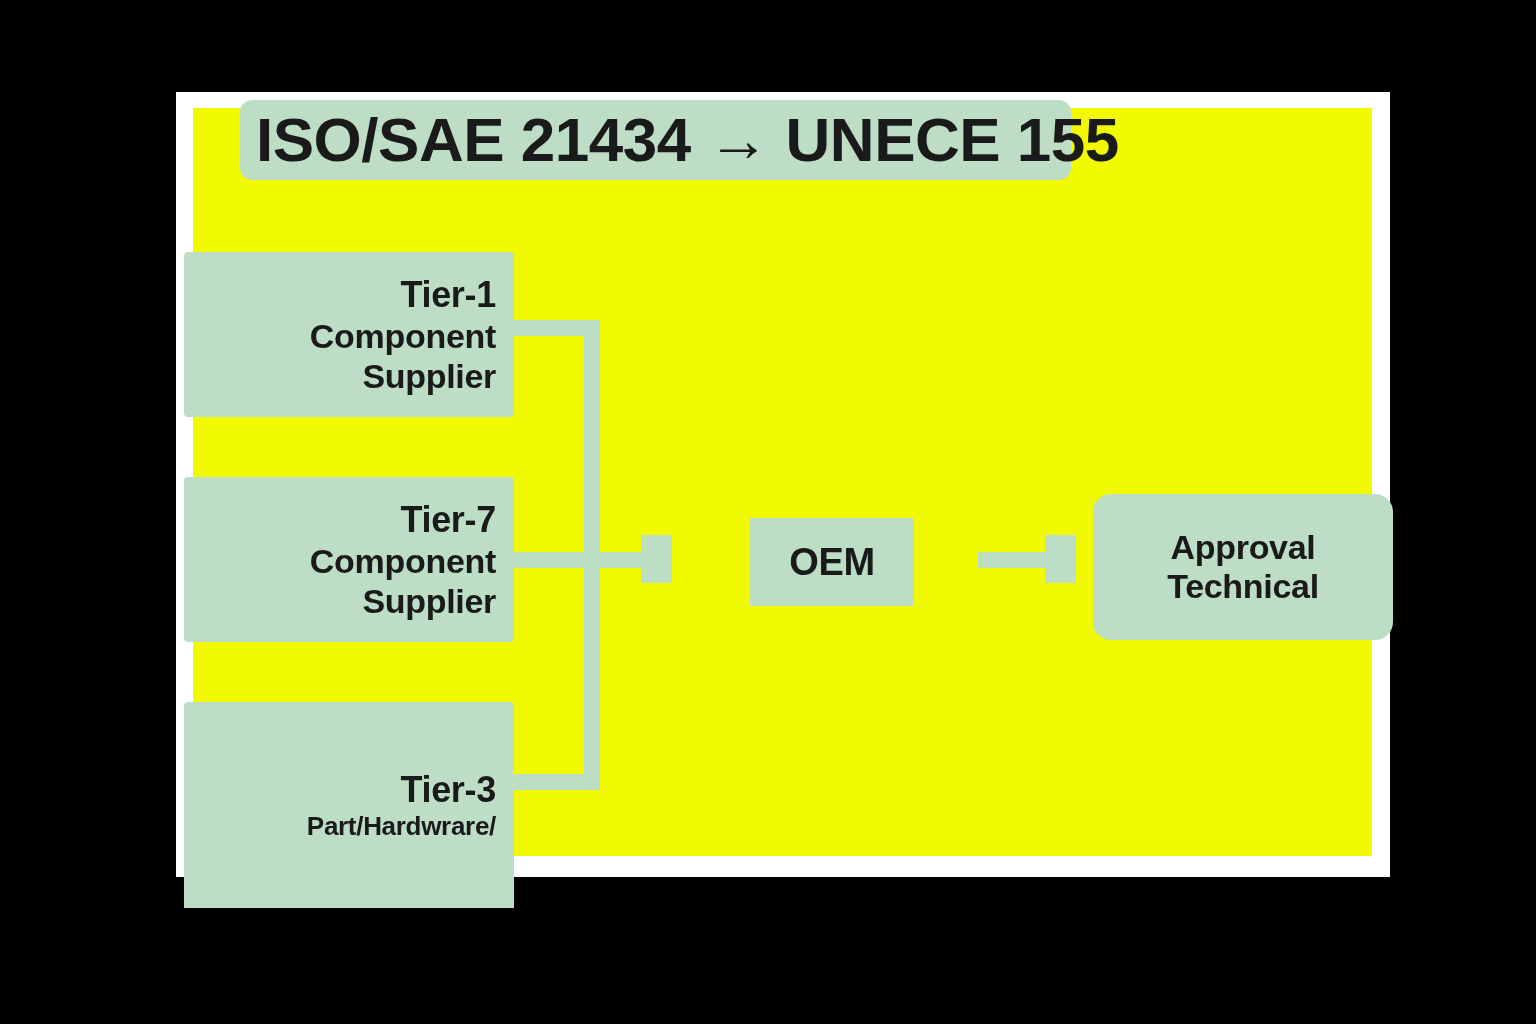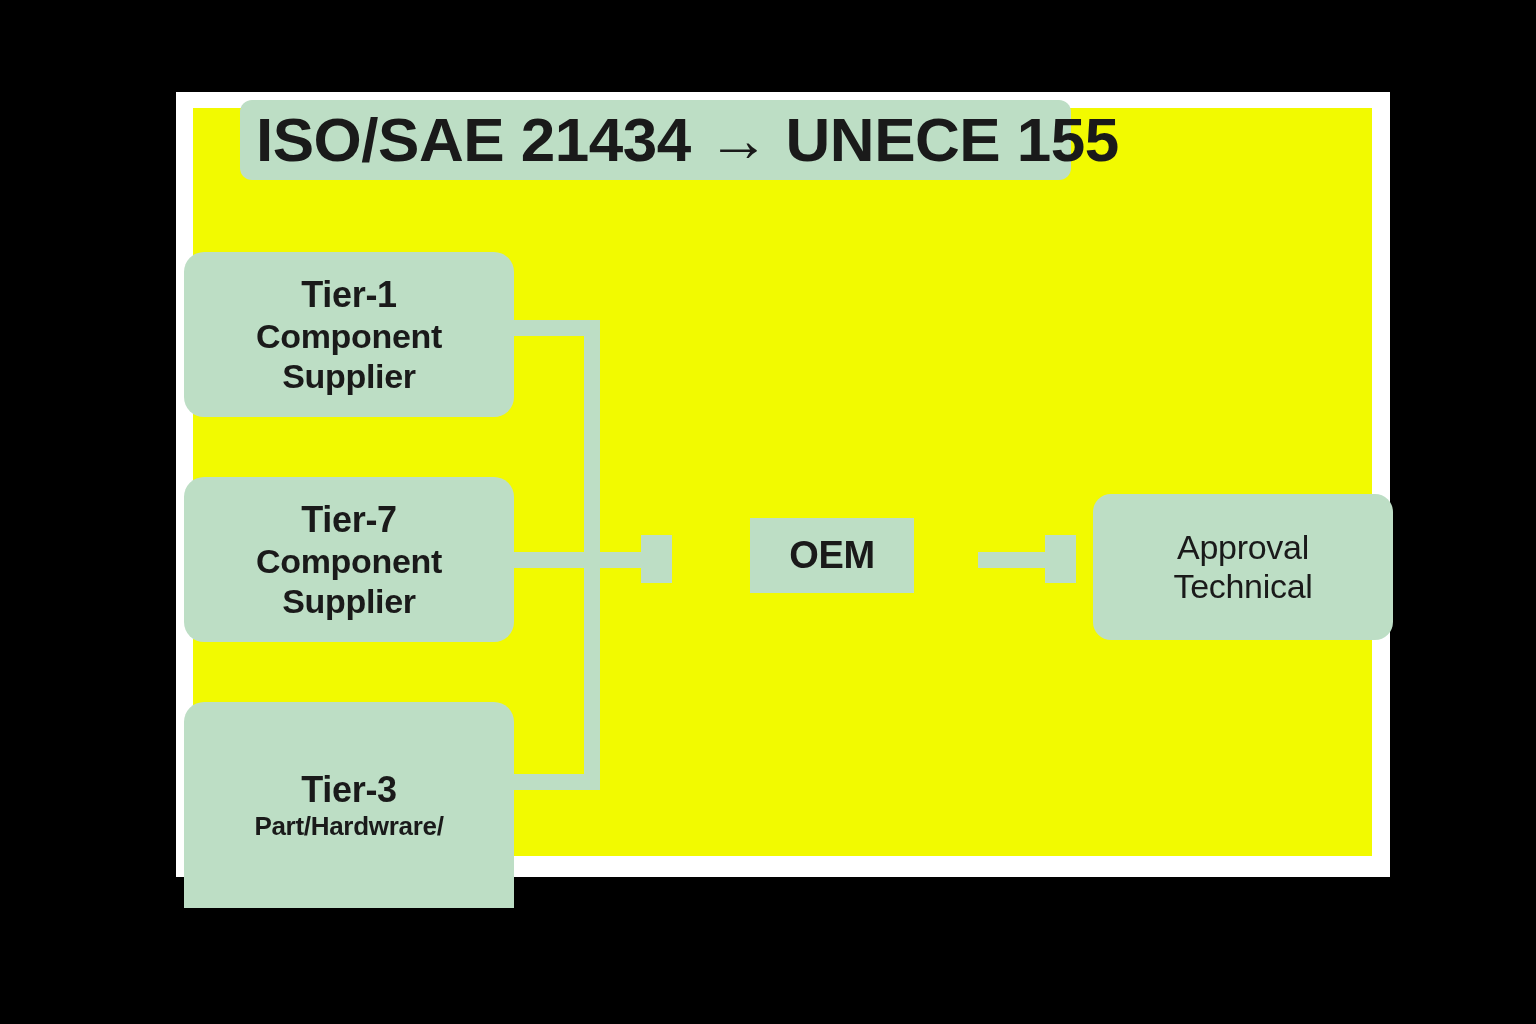--- a/index.html
+++ b/index.html
@@ -70,22 +70,23 @@
     font-weight: 700;
     letter-spacing: -0.5px;
     line-height: 1;
     white-space: nowrap;
   }
 
   
   .tier-box {
     left: 184px;
     width: 330px;
-    border-radius: 20px;
-    padding: 6px 10px;
+    border-radius: 4px;
+    padding: 6px 18px;
+    align-items: flex-end;
   }
   #tier1 { top: 252px;  height: 165px; }
   #tier2 { top: 477px;  height: 165px; }
   #tier3 { top: 702px;  height: 206px; border-bottom-left-radius: 0; border-bottom-right-radius: 0; }
 
   .tier-title {
     font-size: 36px;
     font-weight: 700;
     line-height: 1.2;
     letter-spacing: -0.3px;
@@ -96,41 +97,41 @@
     line-height: 1.18;
     letter-spacing: -0.3px;
   }
   #tier3 .tier-sub { font-size: 26px; }
 
   
   .oem-box {
     left: 750px;
     top: 518px;
     width: 164px;
-    height: 75px;
+    height: 88px;
     border-radius: 0;
   }
   .oem-text {
     font-size: 38px;
     font-weight: 700;
     letter-spacing: -0.3px;
   }
 
   
   .approval-box {
     left: 1093px;
     top: 494px;
     width: 300px;
     height: 146px;
     border-radius: 18px;
     padding: 4px 8px;
   }
   .approval-title {
     font-size: 34px;
-    font-weight: 400;
+    font-weight: 700;
     line-height: 1.16;
     letter-spacing: -0.3px;
     text-align: right;
   }
   .approval-sub {
     font-size: 31px;
     font-weight: 400;
     line-height: 1.2;
     letter-spacing: -0.3px;
   }

